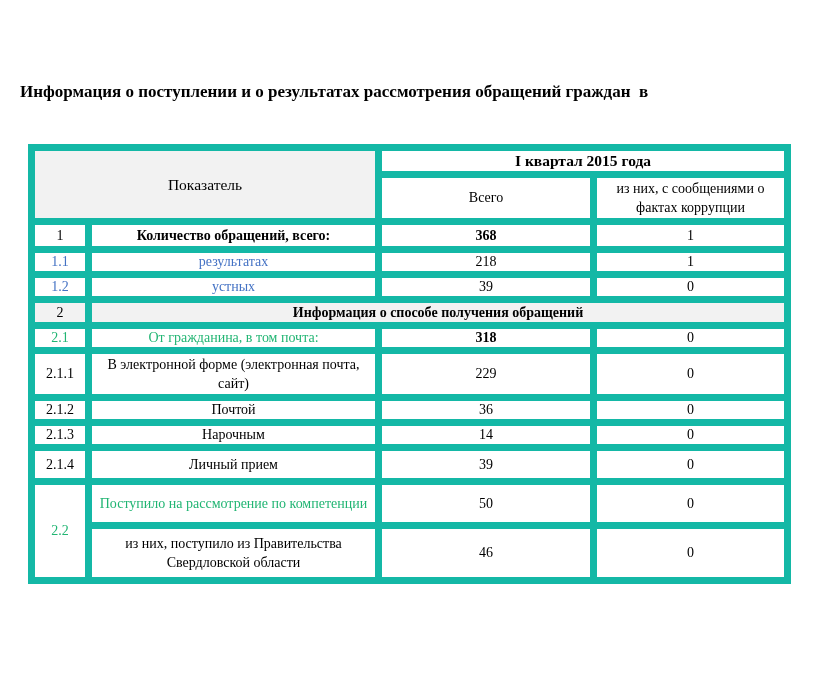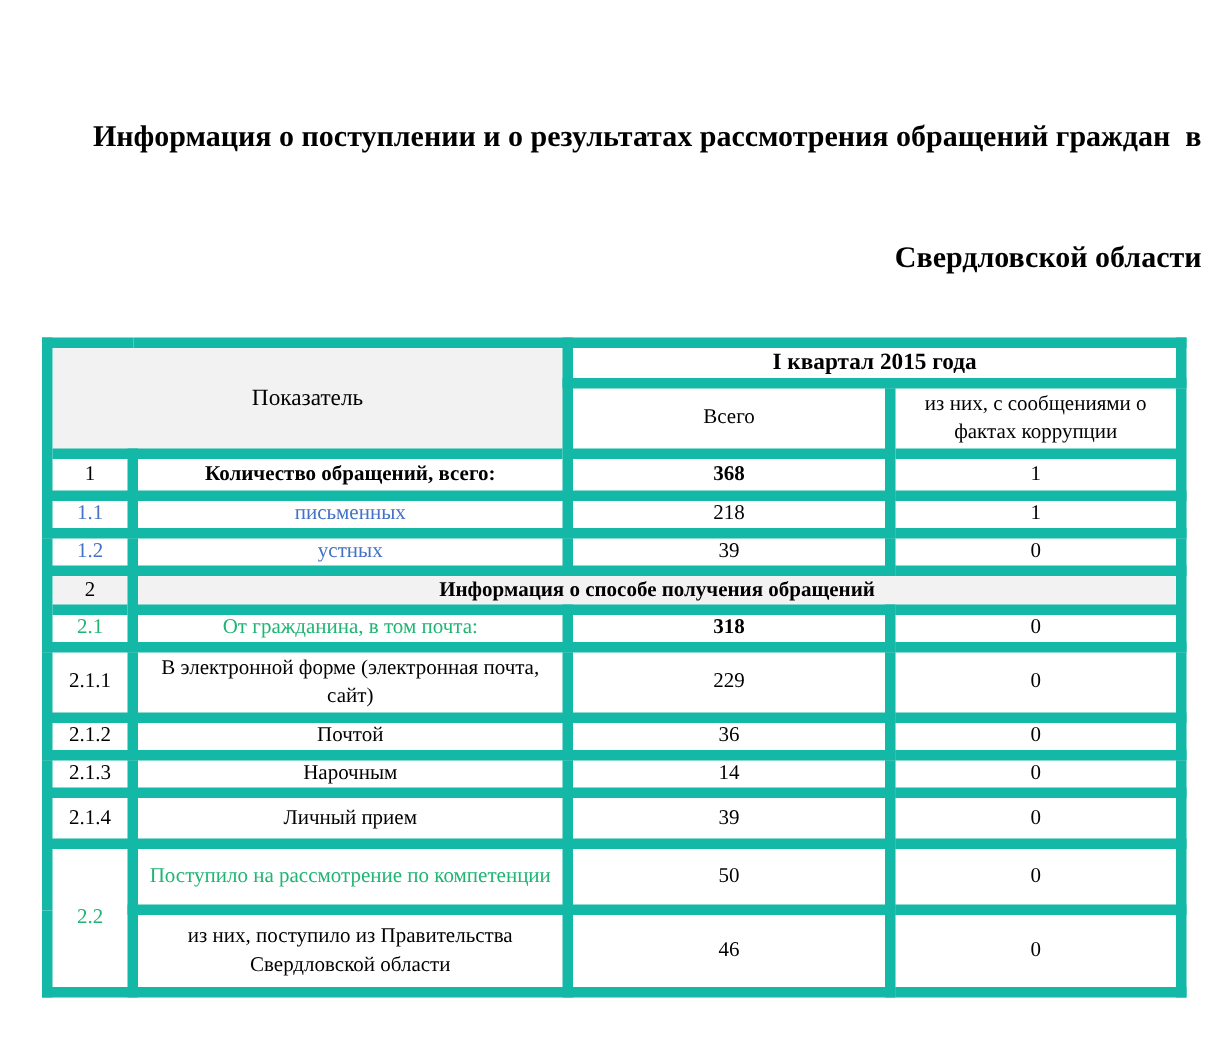--- a/index.html
+++ b/index.html
@@ -4,22 +4,22 @@
 <style>
   :root{
     --blue:#4472C4; --green:#21B573; --purple:#9966CC; --section_bg:#F2F2F2; --ink:#000000;
   }
   html,body{margin:0;padding:0;}
   body{
     width:821px;height:694px;overflow:hidden;background:#ffffff;
     font-family:"Liberation Serif","DejaVu Serif",serif;color:var(--ink);
   }
   .title{
-    margin:24px 20px 0 20px;text-align:right;font-weight:bold;
-    font-size:20px;line-height:27px;white-space:pre-wrap;
+    margin:24px 20px 0 20px;text-align:left;font-weight:bold;
+    font-size:17px;line-height:27px;white-space:pre-wrap;
   }
   table.appeals{
     margin:12px 0 0 28px;border-collapse:collapse;table-layout:fixed;
     width:762px;border:3px solid #000;
   }
   td{
     border:7px solid #14b8a6;text-align:center;vertical-align:middle;
     font-size:14px;padding:1px 4px;overflow:hidden;
   }
   td.lt{border-left-width:3px;}
@@ -33,21 +33,20 @@
   .bold{font-weight:bold;}
   .c-blue{color:var(--blue);}
   .c-green{color:var(--green);}
   td.wrap{line-height:19px;}
 </style>
 </head>
 <body>
 
 <div class="title">
   <div>Информация о поступлении и о результатах рассмотрения обращений граждан  в</div>
-  <div>Свердловской области</div>
 </div>
 
 <table class="appeals">
   <colgroup>
     <col style="width:57px">
       <col style="width:290px">
       <col style="width:215px">
       <col style="width:194px">
   </colgroup>
 
@@ -63,21 +62,21 @@
 
   <tr style="height:28px">
     <td>1</td>
     <td class="bold">Количество обращений, всего:</td>
     <td class="lt bold">368</td>
     <td>1</td>
   </tr>
 
   <tr style="height:23px">
     <td class="c-blue">1.1</td>
-    <td class="c-blue">письменных</td>
+    <td class="c-blue">результатах</td>
     <td class="lt">218</td>
     <td>1</td>
   </tr>
 
   <tr style="height:24px">
     <td class="c-blue">1.2</td>
     <td class="c-blue">устных</td>
     <td class="lt">39</td>
     <td>0</td>
   </tr>

